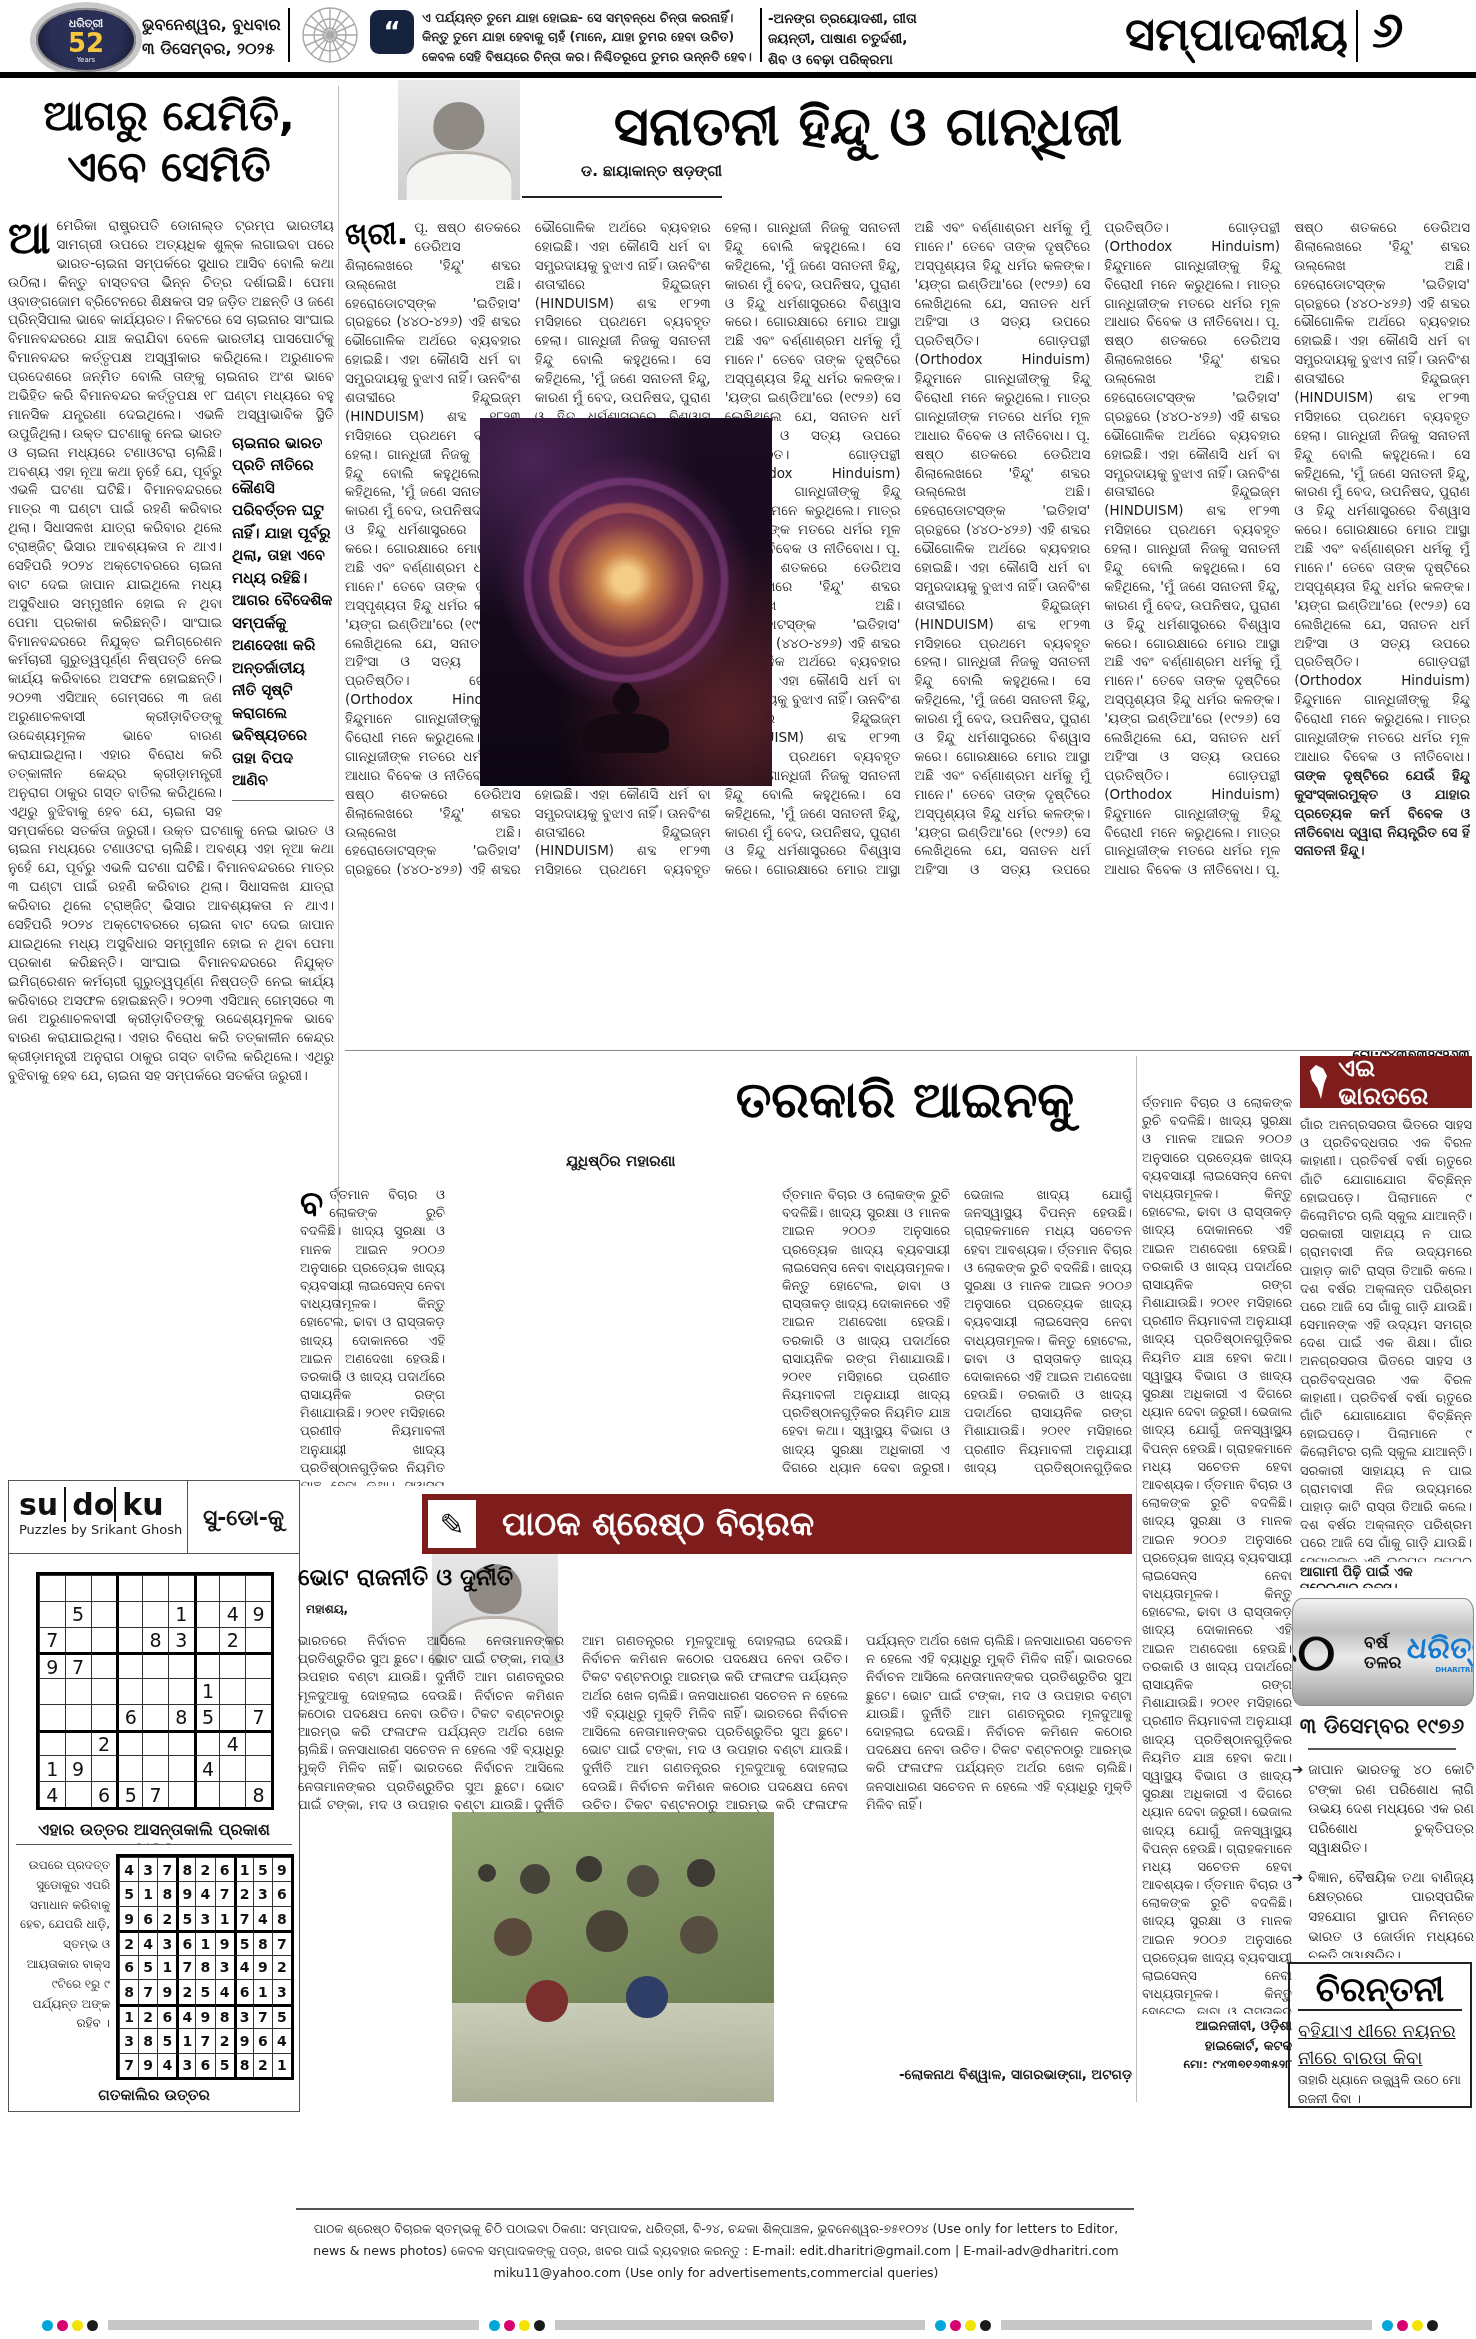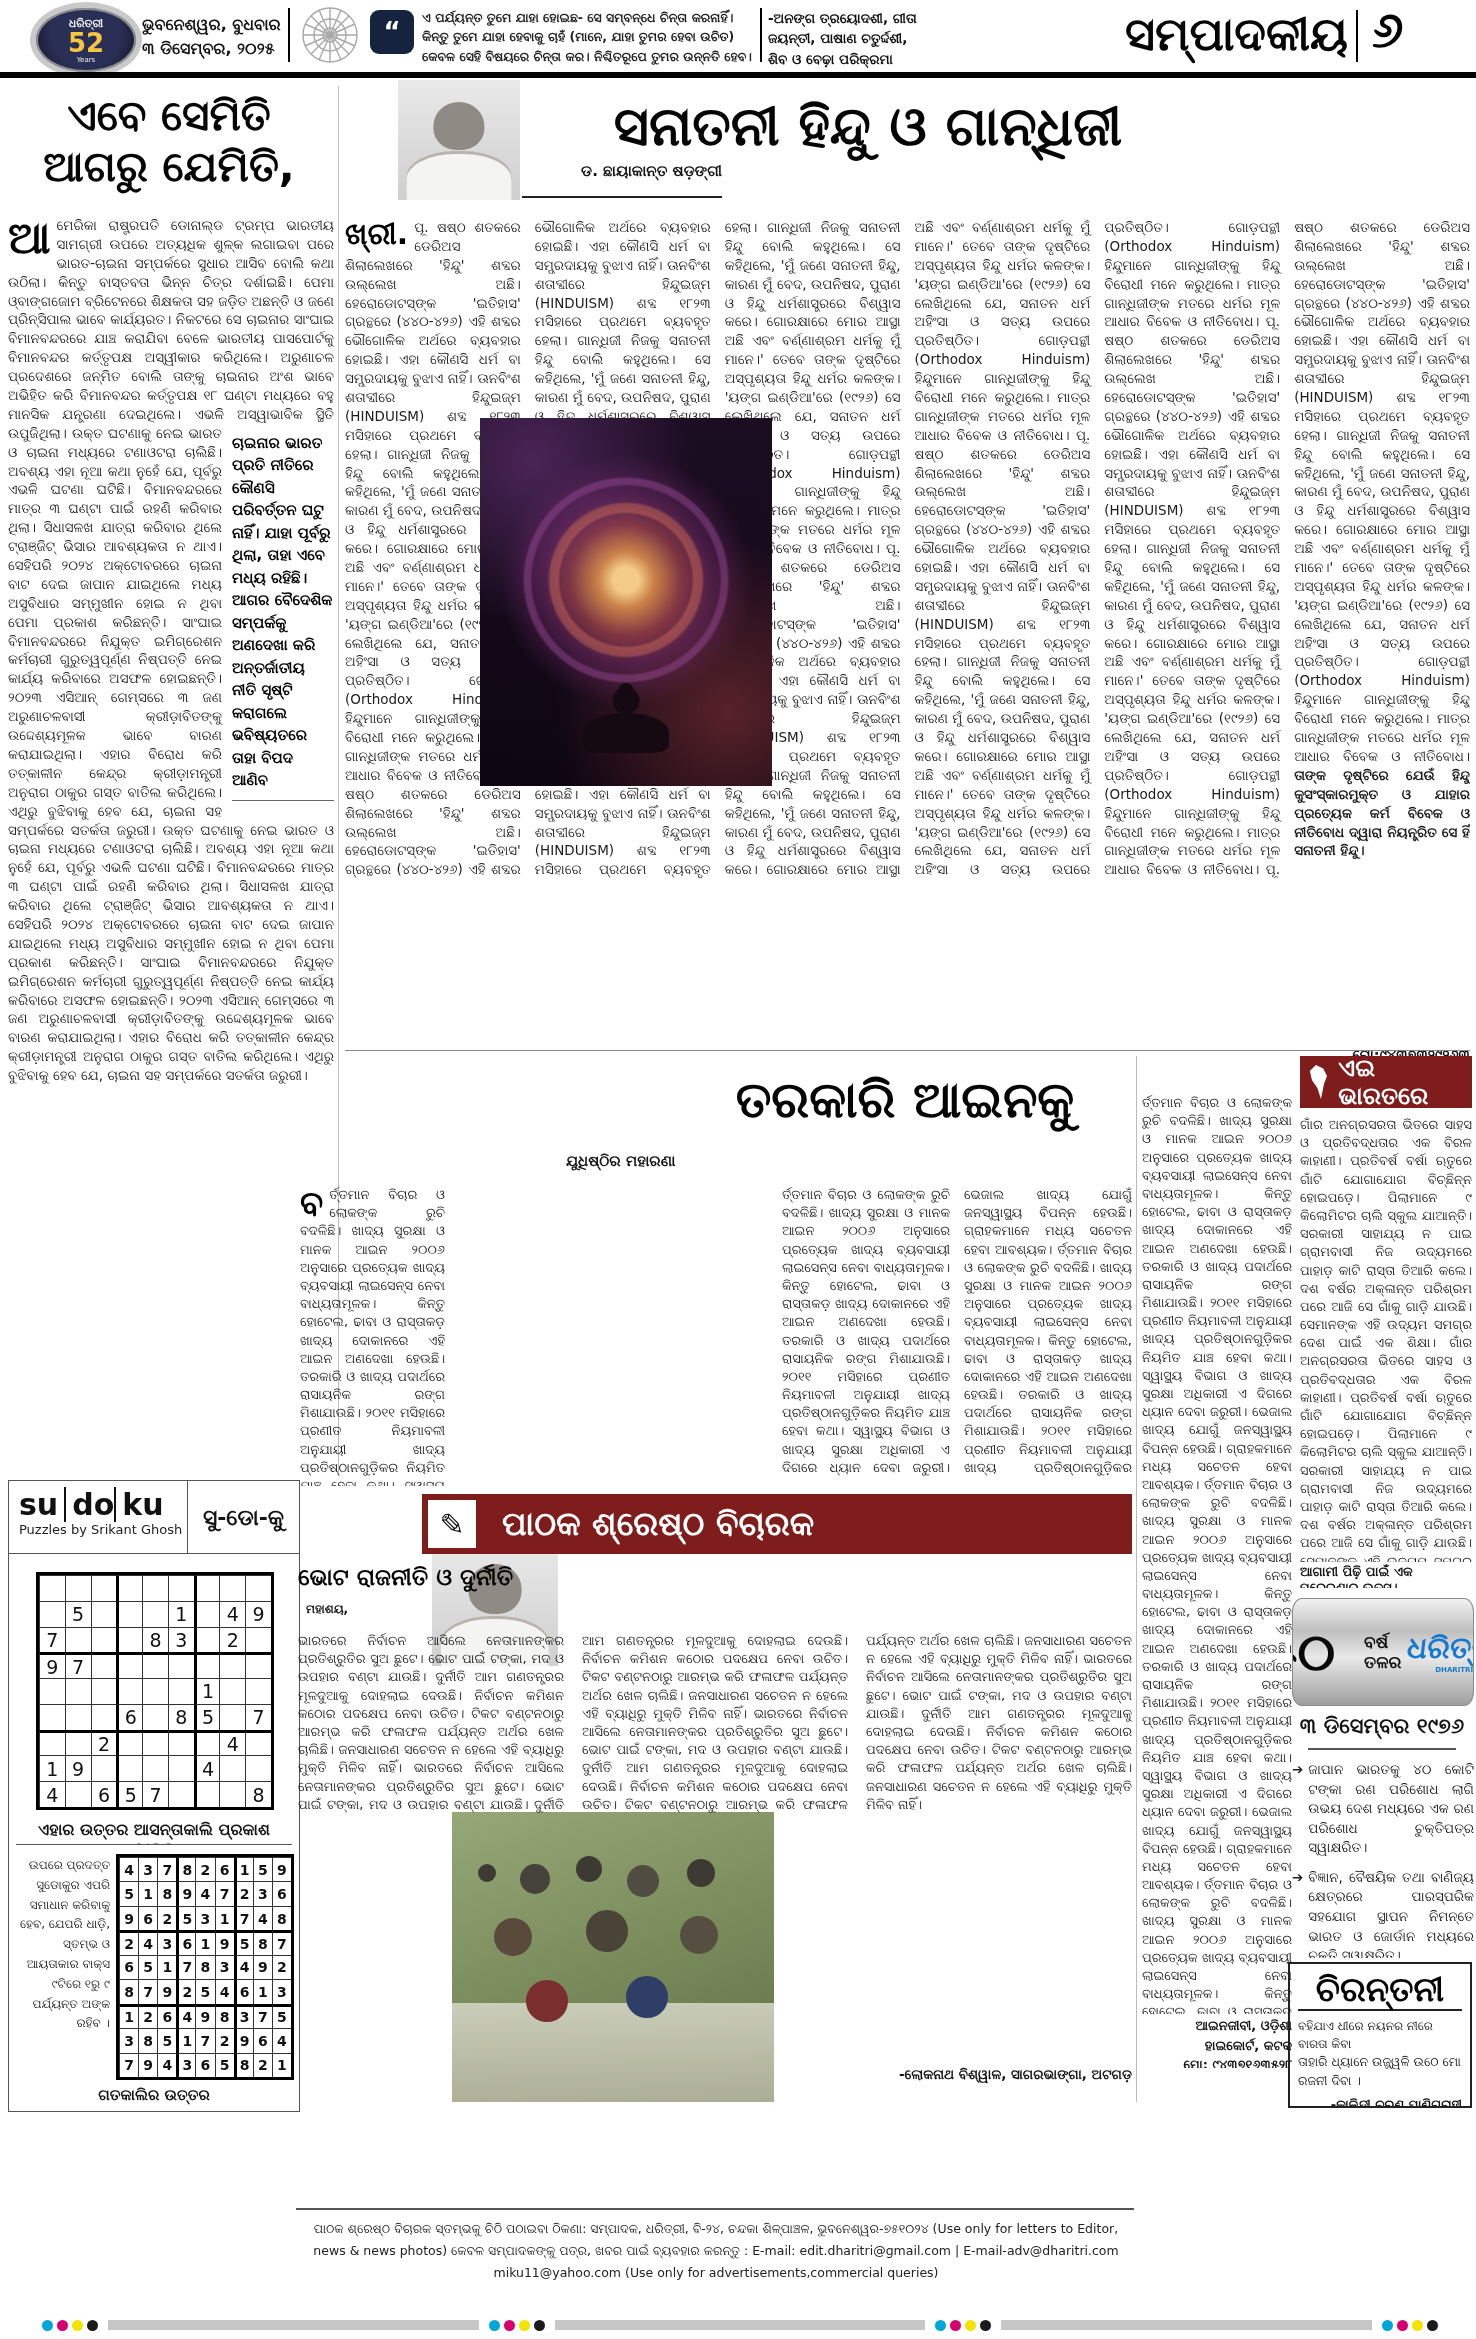--- a/index.html
+++ b/index.html
@@ -100,22 +100,22 @@
 <div class="abs quoteicon" style="left:370px;top:10px;width:44px;height:44px;">“</div>
 <div class="abs b" style="left:422px;top:8px;width:330px;height:60px;font-size:12.5px;line-height:1.55;color:#222;">ଏ ପର୍ଯ୍ୟନ୍ତ ତୁମେ ଯାହା ହୋଇଛ- ସେ ସମ୍ବନ୍ଧେ ଚିନ୍ତା କରନାହିଁ। କିନ୍ତୁ ତୁମେ ଯାହା ହେବାକୁ ଚାହଁ (ମାନେ, ଯାହା ତୁମର ହେବା ଉଚିତ) କେବଳ ସେହି ବିଷୟରେ ଚିନ୍ତା କର। ନିଶ୍ଚିତରୂପେ ତୁମର ଉନ୍ନତି ହେବ। –ଶ୍ରୀମା</div>
 <div class="abs vline" style="left:760px;top:8px;height:54px;width:2px;background:#000;"></div>
 <div class="abs b" style="left:768px;top:8px;width:158px;height:60px;font-size:13.5px;line-height:1.5;color:#111;">-ଅନଙ୍ଗ ତ୍ରୟୋଦଶୀ, ଗୀତା ଜୟନ୍ତୀ, ପାଷାଣ ଚତୁର୍ଦ୍ଦଶୀ, ଶିବ ଓ ବେଢ଼ା ପରିକ୍ରମା</div>
 <div class="abs hl r" style="left:1080px;top:8px;width:268px;height:58px;font-size:46px;">ସମ୍ପାଦକୀୟ</div>
 <div class="abs vline" style="left:1356px;top:10px;height:52px;width:2px;background:#000;"></div>
 <div class="abs hl" style="left:1372px;top:2px;width:70px;height:64px;font-size:50px;">୬</div>
 <div class="abs hline" style="left:0;top:72px;width:1476px;height:6px;"></div>
 
 <div class="abs hl c" style="left:2px;top:90px;width:334px;height:118px;font-size:42px;line-height:1.22;">
+  <div>ଆଗରୁ ଯେମିତି,</div>
   <div>ଏବେ ସେମିତି</div>
-  <div>ଆଗରୁ ଯେମିତି,</div>
 </div>
 <div class="abs bodytext" style="left:8px;top:216px;width:326px;height:1258px;">
   <span class="dropcap" style="font-size:44px;">ଆ</span>
   <span>ମେରିକା ରାଷ୍ଟ୍ରପତି ଡୋନାଲ୍ଡ ଟ୍ରମ୍ପ ଭାରତୀୟ ସାମଗ୍ରୀ ଉପରେ ଅତ୍ୟଧିକ ଶୁଳ୍କ ଲଗାଇବା ପରେ ଭାରତ-ଚାଇନା ସମ୍ପର୍କରେ ସୁଧାର ଆସିବ ବୋଲି କଥା ଉଠିଲା। କିନ୍ତୁ ବାସ୍ତବତା ଭିନ୍ନ ଚିତ୍ର ଦର୍ଶାଇଛି। ପେମା ଓ୍ବାଙ୍ଗଜୋମ ବ୍ରିଟେନରେ ଶିକ୍ଷକତା ସହ ଜଡ଼ିତ ଅଛନ୍ତି ଓ ଜଣେ ପ୍ରିନ୍ସିପାଲ ଭାବେ କାର୍ଯ୍ୟରତ। ନିକଟରେ ସେ ଚାଇନାର ସାଂଘାଇ ବିମାନବନ୍ଦରରେ ଯାଞ୍ଚ କରାଯିବା ବେଳେ ଭାରତୀୟ ପାସପୋର୍ଟକୁ ବିମାନବନ୍ଦର କର୍ତ୍ତୃପକ୍ଷ ଅସ୍ୱୀକାର କରିଥିଲେ। ଅରୁଣାଚଳ ପ୍ରଦେଶରେ ଜନ୍ମିତ ବୋଲି ତାଙ୍କୁ ଚାଇନାର ଅଂଶ ଭାବେ ଅଭିହିତ କରି ବିମାନବନ୍ଦର କର୍ତ୍ତୃପକ୍ଷ ୧୮ ଘଣ୍ଟା ମଧ୍ୟରେ ବହୁ ମାନସିକ ଯନ୍ତ୍ରଣା ଦେଇଥିଲେ। ଏଭଳି ଅସ୍ୱାଭାବିକ ସ୍ଥିତି ଉପୁଜିଥିଲା।</span>
   <aside class="pullquote">ଚାଇନାର ଭାରତ ପ୍ରତି ନୀତିରେ କୌଣସି ପରିବର୍ତ୍ତନ ଘଟୁ ନାହିଁ। ଯାହା ପୂର୍ବରୁ ଥିଲା, ତାହା ଏବେ ମଧ୍ୟ ରହିଛି। ଆଗର ବୈଦେଶିକ ସମ୍ପର୍କକୁ ଅଣଦେଖା କରି ଅନ୍ତର୍ଜାତୀୟ ନୀତି ସୃଷ୍ଟି କରାଗଲେ ଭବିଷ୍ୟତରେ ତାହା ବିପଦ ଆଣିବ</aside>
   <span>ଉକ୍ତ ଘଟଣାକୁ ନେଇ ଭାରତ ଓ ଚାଇନା ମଧ୍ୟରେ ଟଣାଓଟରା ଚାଲିଛି। ଅବଶ୍ୟ ଏହା ନୂଆ କଥା ନୁହେଁ ଯେ, ପୂର୍ବରୁ ଏଭଳି ଘଟଣା ଘଟିଛି। ବିମାନବନ୍ଦରରେ ମାତ୍ର ୩ ଘଣ୍ଟା ପାଇଁ ରହଣି କରିବାର ଥିଲା। ସିଧାସଳଖ ଯାତ୍ରା କରିବାର ଥିଲେ ଟ୍ରାଞ୍ଜିଟ୍ ଭିସାର ଆବଶ୍ୟକତା ନ ଥାଏ। ସେହିପରି ୨୦୨୪ ଅକ୍ଟୋବରରେ ଚାଇନା ବାଟ ଦେଇ ଜାପାନ ଯାଇଥିଲେ ମଧ୍ୟ ଅସୁବିଧାର ସମ୍ମୁଖୀନ ହୋଇ ନ ଥିବା ପେମା ପ୍ରକାଶ କରିଛନ୍ତି। ସାଂଘାଇ ବିମାନବନ୍ଦରରେ ନିଯୁକ୍ତ ଇମିଗ୍ରେଶନ କର୍ମଚାରୀ ଗୁରୁତ୍ୱପୂର୍ଣ୍ଣ ନିଷ୍ପତ୍ତି ନେଇ କାର୍ଯ୍ୟ କରିବାରେ ଅସଫଳ ହୋଇଛନ୍ତି। ୨୦୨୩ ଏସିଆନ୍ ଗେମ୍ସରେ ୩ ଜଣ ଅରୁଣାଚଳବାସୀ କ୍ରୀଡ଼ାବିତଙ୍କୁ ଉଦ୍ଦେଶ୍ୟମୂଳକ ଭାବେ ବାରଣ କରାଯାଇଥିଲା। ଏହାର ବିରୋଧ କରି ତତ୍କାଳୀନ କେନ୍ଦ୍ର କ୍ରୀଡ଼ାମନ୍ତ୍ରୀ ଅନୁରାଗ ଠାକୁର ଗସ୍ତ ବାତିଲ କରିଥିଲେ। ଏଥିରୁ ବୁଝିବାକୁ ହେବ ଯେ, ଚାଇନା ସହ ସମ୍ପର୍କରେ ସତର୍କତା ଜରୁରୀ। ଉକ୍ତ ଘଟଣାକୁ ନେଇ ଭାରତ ଓ ଚାଇନା ମଧ୍ୟରେ ଟଣାଓଟରା ଚାଲିଛି। ଅବଶ୍ୟ ଏହା ନୂଆ କଥା ନୁହେଁ ଯେ, ପୂର୍ବରୁ ଏଭଳି ଘଟଣା ଘଟିଛି। ବିମାନବନ୍ଦରରେ ମାତ୍ର ୩ ଘଣ୍ଟା ପାଇଁ ରହଣି କରିବାର ଥିଲା। ସିଧାସଳଖ ଯାତ୍ରା କରିବାର ଥିଲେ ଟ୍ରାଞ୍ଜିଟ୍ ଭିସାର ଆବଶ୍ୟକତା ନ ଥାଏ। ସେହିପରି ୨୦୨୪ ଅକ୍ଟୋବରରେ ଚାଇନା ବାଟ ଦେଇ ଜାପାନ ଯାଇଥିଲେ ମଧ୍ୟ ଅସୁବିଧାର ସମ୍ମୁଖୀନ ହୋଇ ନ ଥିବା ପେମା ପ୍ରକାଶ କରିଛନ୍ତି। ସାଂଘାଇ ବିମାନବନ୍ଦରରେ ନିଯୁକ୍ତ ଇମିଗ୍ରେଶନ କର୍ମଚାରୀ ଗୁରୁତ୍ୱପୂର୍ଣ୍ଣ ନିଷ୍ପତ୍ତି ନେଇ କାର୍ଯ୍ୟ କରିବାରେ ଅସଫଳ ହୋଇଛନ୍ତି। ୨୦୨୩ ଏସିଆନ୍ ଗେମ୍ସରେ ୩ ଜଣ ଅରୁଣାଚଳବାସୀ କ୍ରୀଡ଼ାବିତଙ୍କୁ ଉଦ୍ଦେଶ୍ୟମୂଳକ ଭାବେ ବାରଣ କରାଯାଇଥିଲା। ଏହାର ବିରୋଧ କରି ତତ୍କାଳୀନ କେନ୍ଦ୍ର କ୍ରୀଡ଼ାମନ୍ତ୍ରୀ ଅନୁରାଗ ଠାକୁର ଗସ୍ତ ବାତିଲ କରିଥିଲେ। ଏଥିରୁ ବୁଝିବାକୁ ହେବ ଯେ, ଚାଇନା ସହ ସମ୍ପର୍କରେ ସତର୍କତା ଜରୁରୀ।</span>
 </div>
 <div class="abs grayline" style="left:338px;top:86px;width:1px;height:1390px;"></div>
 
 <div class="abs headshot" style="left:398px;top:80px;width:122px;height:120px;"></div>
@@ -177,21 +177,21 @@
     <span class="j">ଜାପାନ ଭାରତକୁ ୪୦ କୋଟି ଟଙ୍କା ରଣ ପରିଶୋଧ ଲାଗି ଉଭୟ ଦେଶ ମଧ୍ୟରେ ଏକ ରଣ ପରିଶୋଧ ଚୁକ୍ତିପତ୍ର ସ୍ୱାକ୍ଷରିତ।</span>
   </div>
   <div style="display:flex;gap:5px;">
     <span class="b" style="color:#222;">➔</span>
     <span class="j">ବିଜ୍ଞାନ, ବୈଷୟିକ ତଥା ବାଣିଜ୍ୟ କ୍ଷେତ୍ରରେ ପାରସ୍ପରିକ ସହଯୋଗ ସ୍ଥାପନ ନିମନ୍ତେ ଭାରତ ଓ ଜୋର୍ଡାନ ମଧ୍ୟରେ ଚୁକ୍ତି ସ୍ୱାକ୍ଷରିତ।</span>
   </div>
 </div>
 
 <div class="abs" style="left:1288px;top:1962px;width:184px;height:146px;border:2px solid #222;box-sizing:border-box;padding:6px 8px;">
   <div class="hl c" style="font-size:34px;border-bottom:2px solid #222;margin-bottom:6px;">ଚିରନ୍ତନୀ</div>
-  <div style="font-size:12px;line-height:1.5;">ବହିଯାଏ ଧୀରେ ନୟନର ନୀରେ ବାରତା କିବା</div>
+  <div style="font-size:18px;line-height:1.5;text-decoration:underline;">ବହିଯାଏ ଧୀରେ ନୟନର ନୀରେ ବାରତା କିବା</div>
   <div style="font-size:12.5px;line-height:1.5;">ତାହାରି ଧ୍ୟାନେ ଉଜ୍ଜ୍ୱଳି ଉଠେ ମୋ ରଜନୀ ଦିବା ।</div>
   <div class="b r" style="font-size:13px;margin-top:6px;">-କାଳିନ୍ଦୀ ଚରଣ ପାଣିଗ୍ରାହୀ</div>
 </div>
 
 <div class="abs" style="left:8px;top:1480px;width:292px;height:632px;border:1.5px solid #555;box-sizing:border-box;">
   <div style="display:flex;height:72px;border-bottom:1.5px solid #555;">
     <div style="width:178px;padding:6px 0 0 10px;box-sizing:border-box;">
       <div style="font-size:30px;font-weight:bold;color:#111;display:flex;gap:6px;">
         <span style="border-right:2px solid #111;padding-right:6px;">su</span>
         <span style="border-right:2px solid #111;padding-right:0;">do</span>

